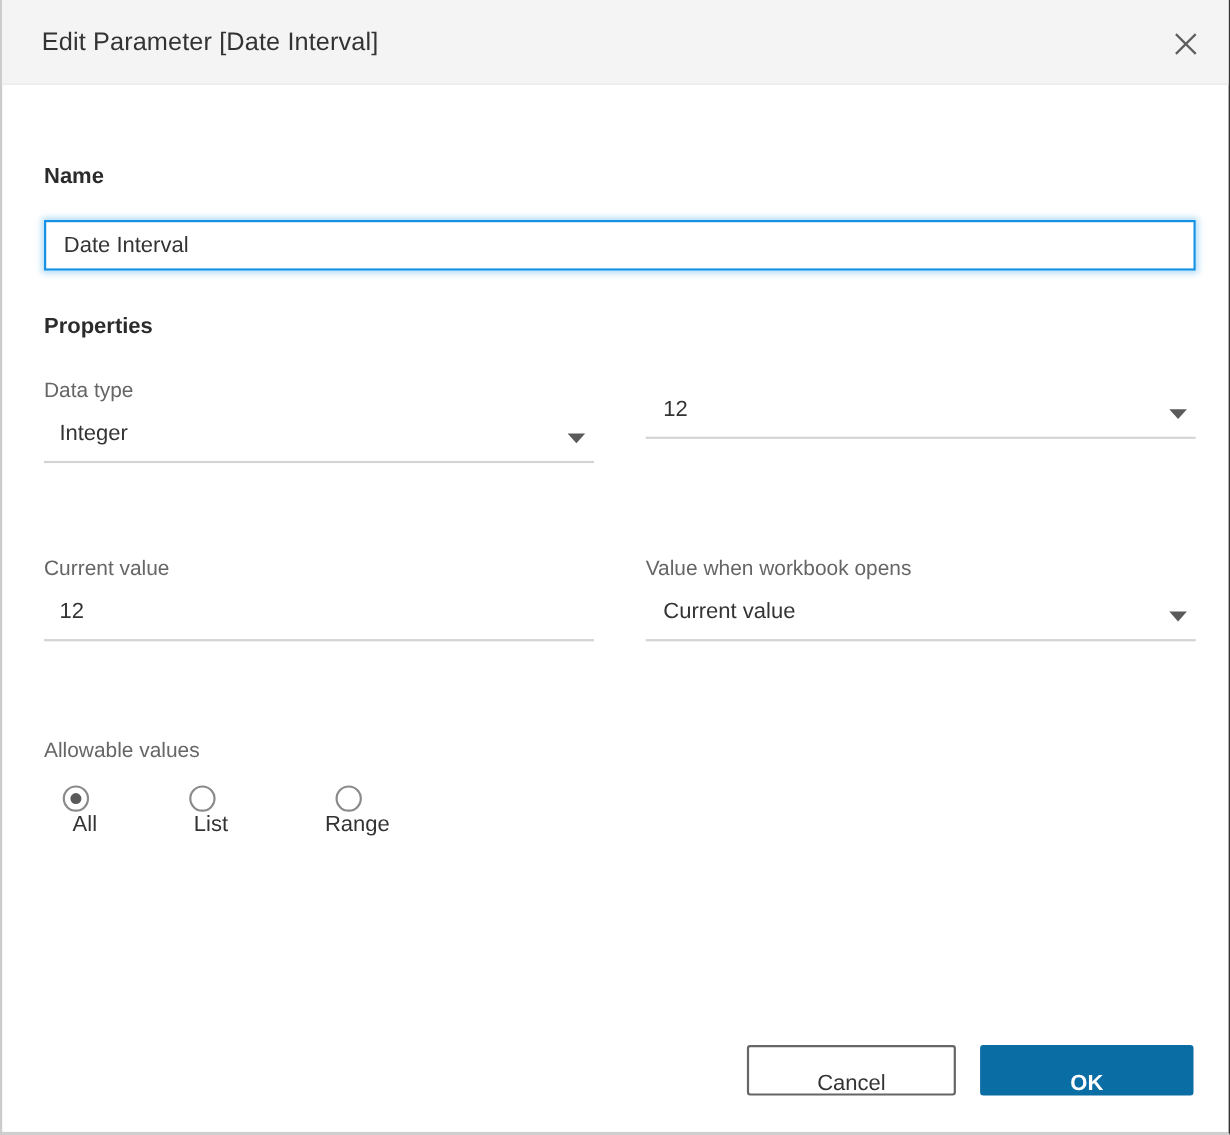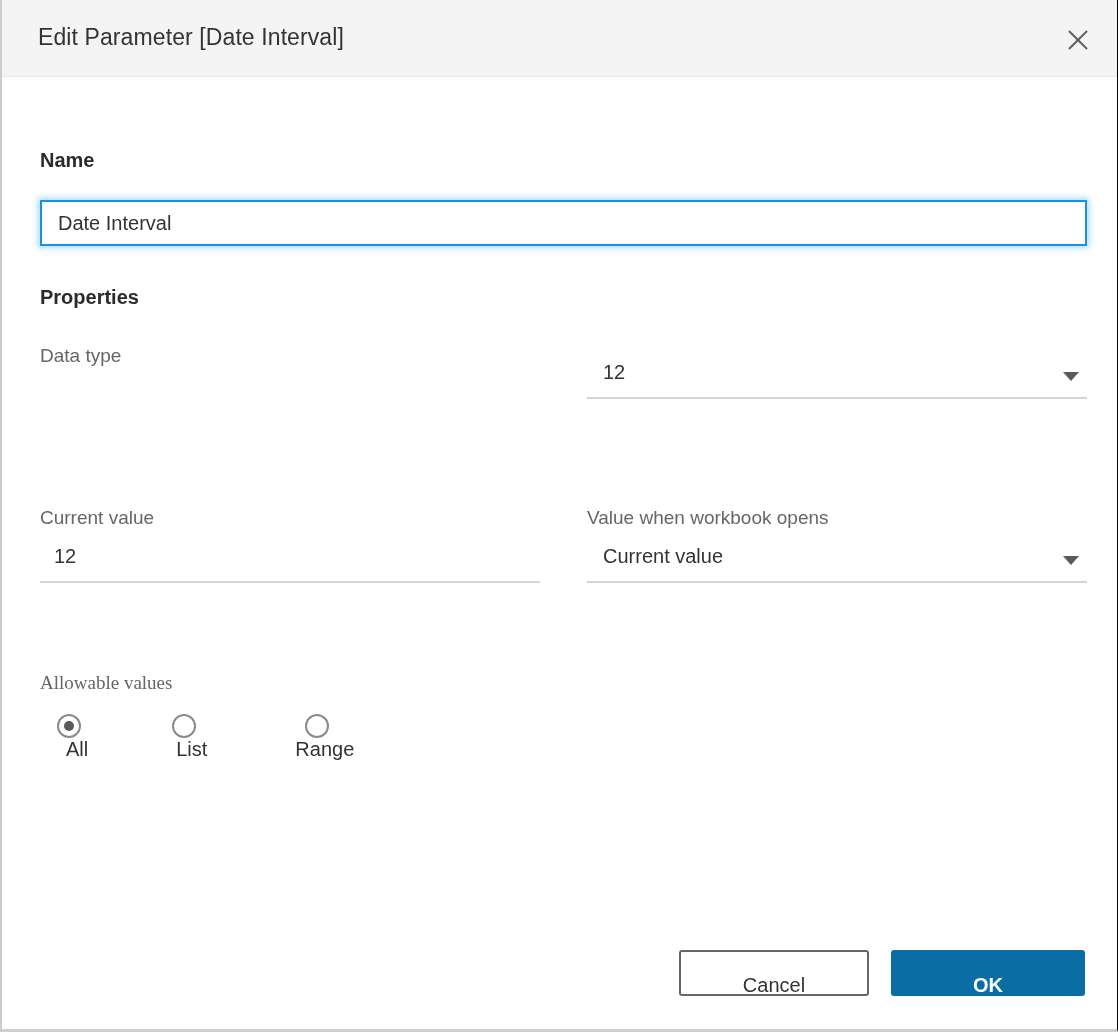--- a/index.html
+++ b/index.html
@@ -152,21 +152,20 @@
   #f-openval .field-value { left: 16px; }
 
   
   #allowable-label {
     position: absolute;
     left: 38px;
     top: 595px;
     font-size: 19px;
     color: #666666;
     white-space: nowrap;
-    font-family: Liberation Serif, serif;
   }
   .radio-group {
     position: absolute;
     left: 48px;
     top: 637px;
     display: flex;
     align-items: center;
   }
   .radio-opt {
     display: flex;
@@ -255,20 +254,24 @@
     <div class="section-heading" id="name-heading">Name</div>
 
     <div class="name-input-wrap">
       <input class="name-input" type="text" value="Date Interval" style="">
     </div>
 
     <div class="section-heading" id="props-heading">Properties</div>
 
     <div class="field" id="f-datatype">
       <span class="field-label">Data type</span>
+      <div class="field-control select">
+        <span class="field-value">Integer</span>
+        <span class="caret"></span>
+      </div>
     </div>
 
     <div class="field" id="f-display">
       <div class="field-control select">
         <span class="field-value">12</span>
         <span class="caret"></span>
       </div>
     </div>
 
     <div class="field" id="f-current">

